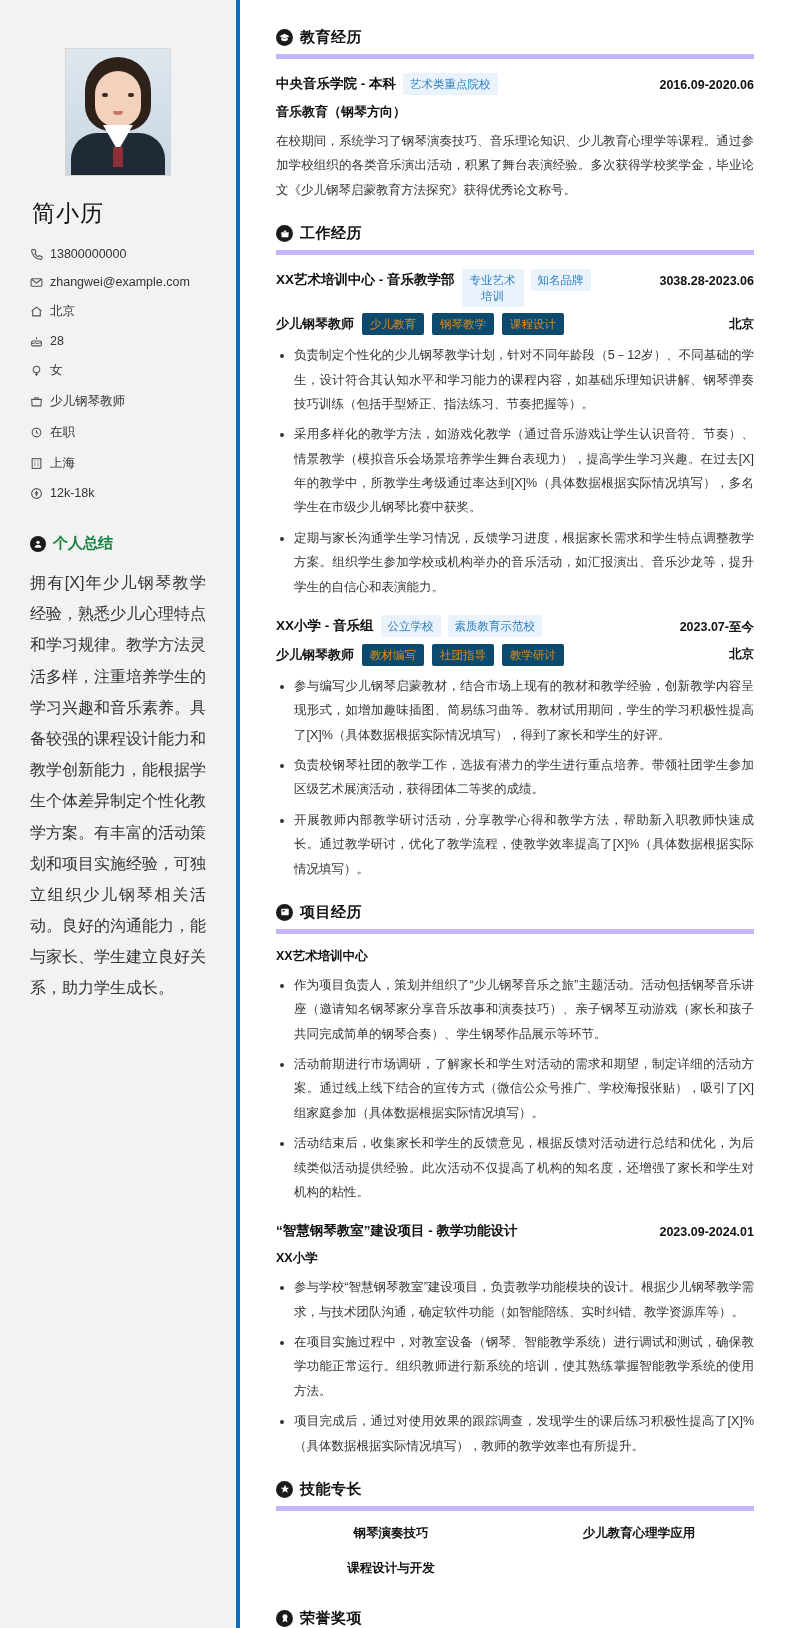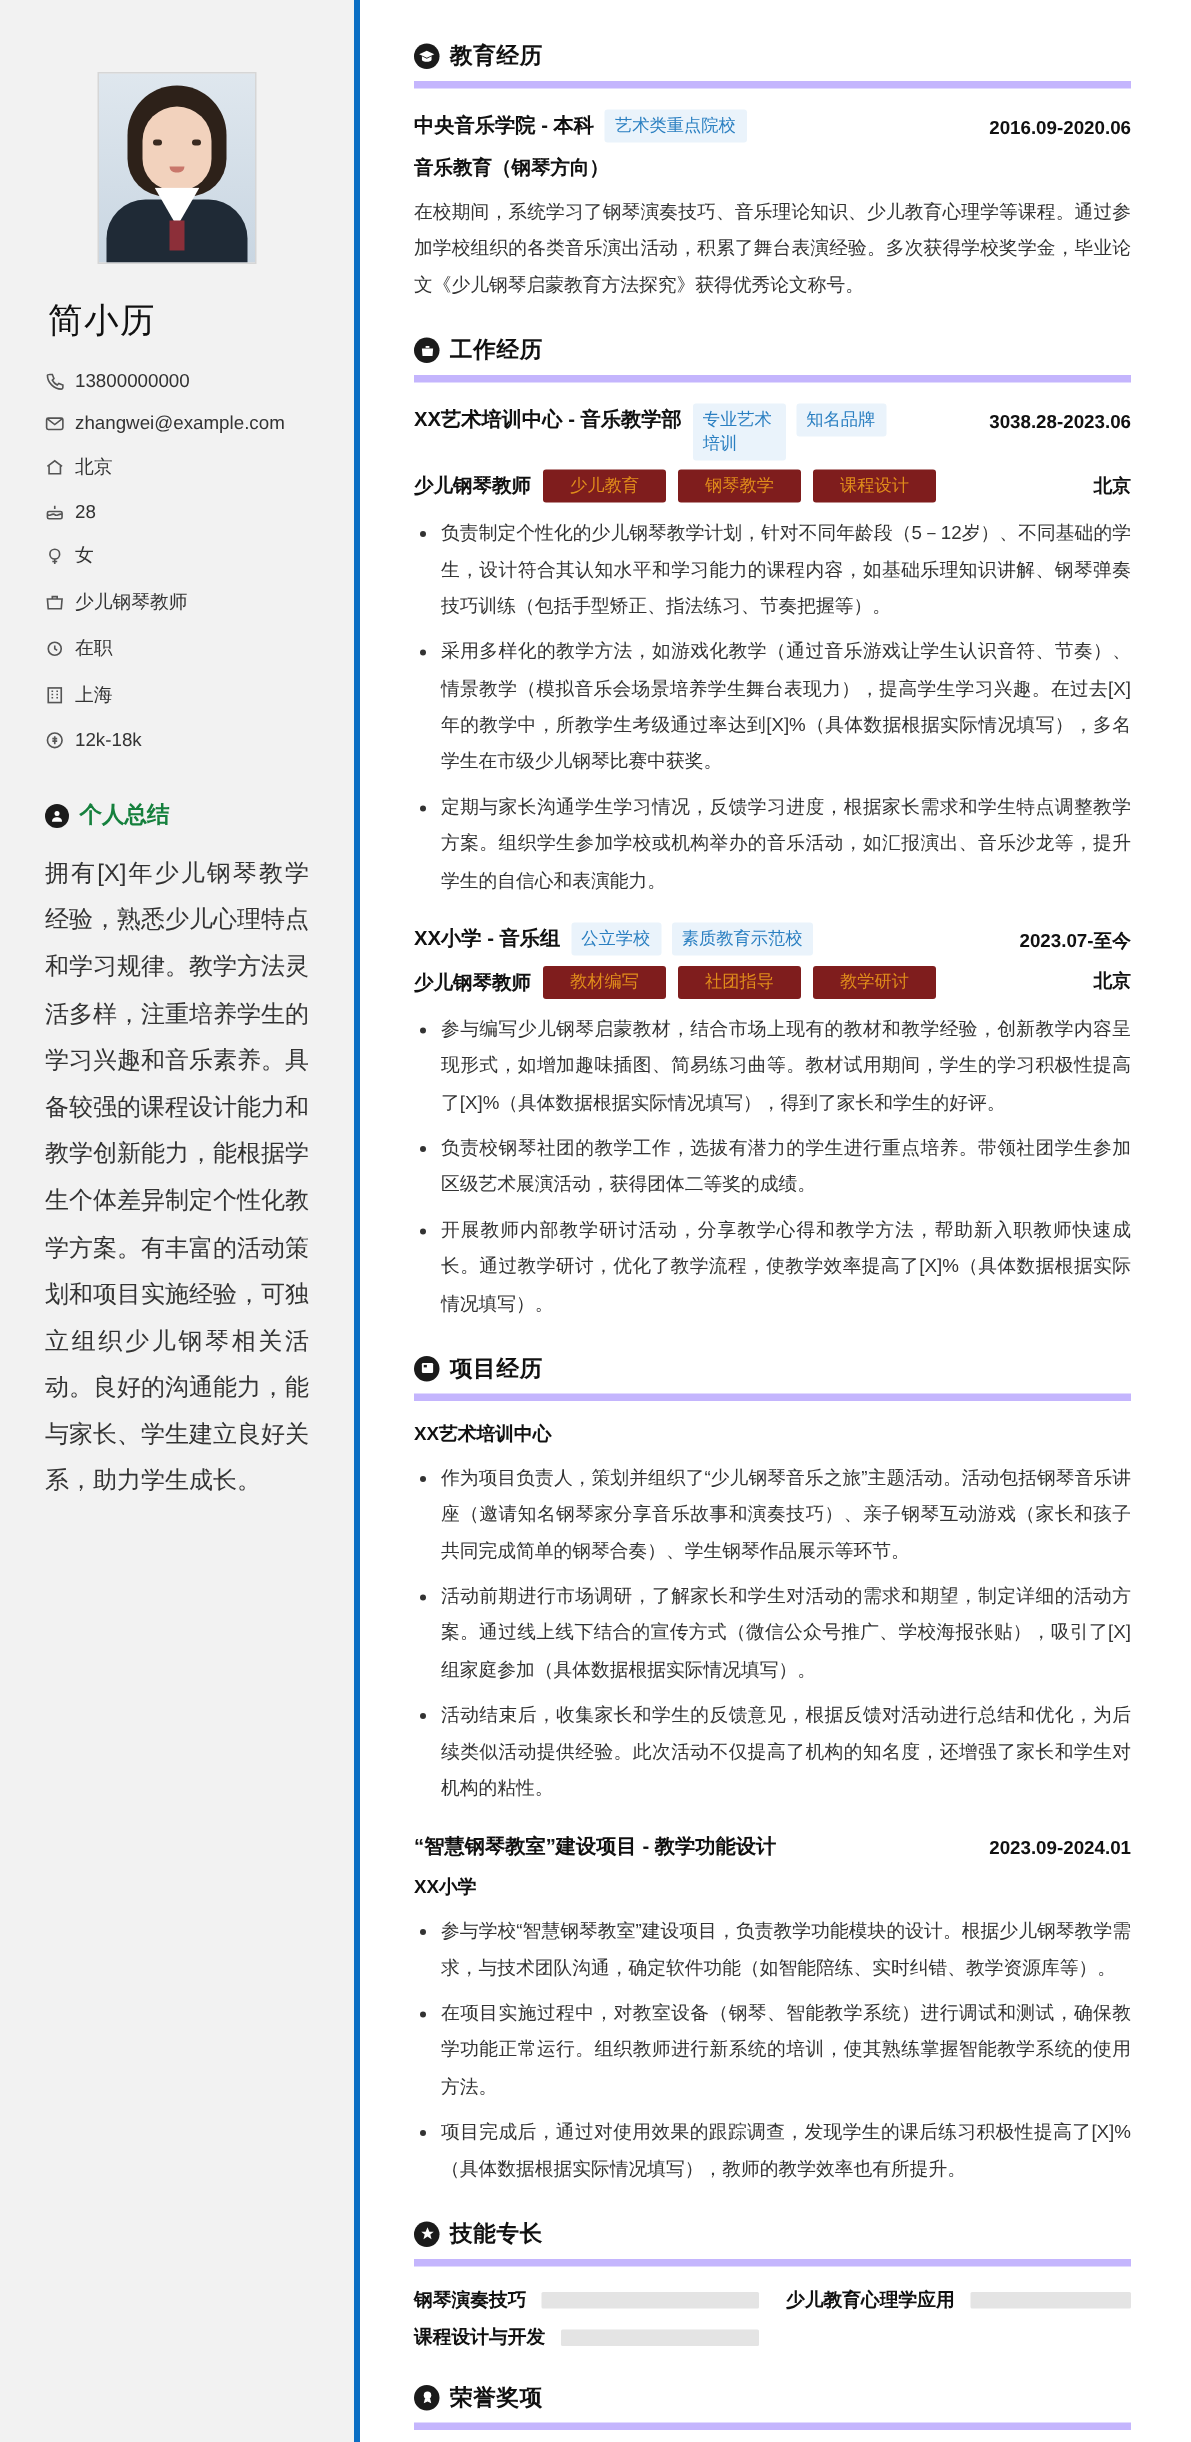--- a/index.html
+++ b/index.html
@@ -164,20 +164,21 @@
     color: #111;
     letter-spacing: .5px;
   }
 
   .entry { margin-bottom: 16px; }
   .entry-row {
     display: flex;
     align-items: flex-start;
     justify-content: space-between;
     gap: 10px;
+    text-align: center;
   }
   .entry-left {
     display: flex;
     flex-wrap: wrap;
     align-items: flex-start;
     gap: 7px;
     flex: 1;
   }
   .entry-title {
     font-size: 13.5px;
@@ -214,22 +215,22 @@
   .subrow-left { display: flex; align-items: center; flex-wrap: wrap; gap: 8px; }
   .role {
     font-size: 13px;
     font-weight: bold;
     color: #111;
   }
   .tag-orange {
     display: inline-block;
     font-size: 11.5px;
     line-height: 16px;
-    padding: 3px 18px;
-    background: #7f1d1d;
+    padding: 3px 8px;
+    background: #0c4a6e;
     color: #e08c1b;
     border-radius: 2px;
   }
   .loc {
     font-size: 12.5px;
     font-weight: bold;
     color: #111;
     white-space: nowrap;
   }
   .degree {
@@ -267,20 +268,21 @@
   .skills-grid {
     display: flex;
     flex-wrap: wrap;
     gap: 8px 18px;
   }
   .skill {
     display: flex;
     align-items: center;
     gap: 10px;
     width: calc(50% - 9px);
+    flex-direction: column;
   }
   .skill-name {
     font-size: 12.5px;
     font-weight: bold;
     color: #111;
     white-space: nowrap;
   }
   .bar {
     flex: 1;
     height: 11px;

